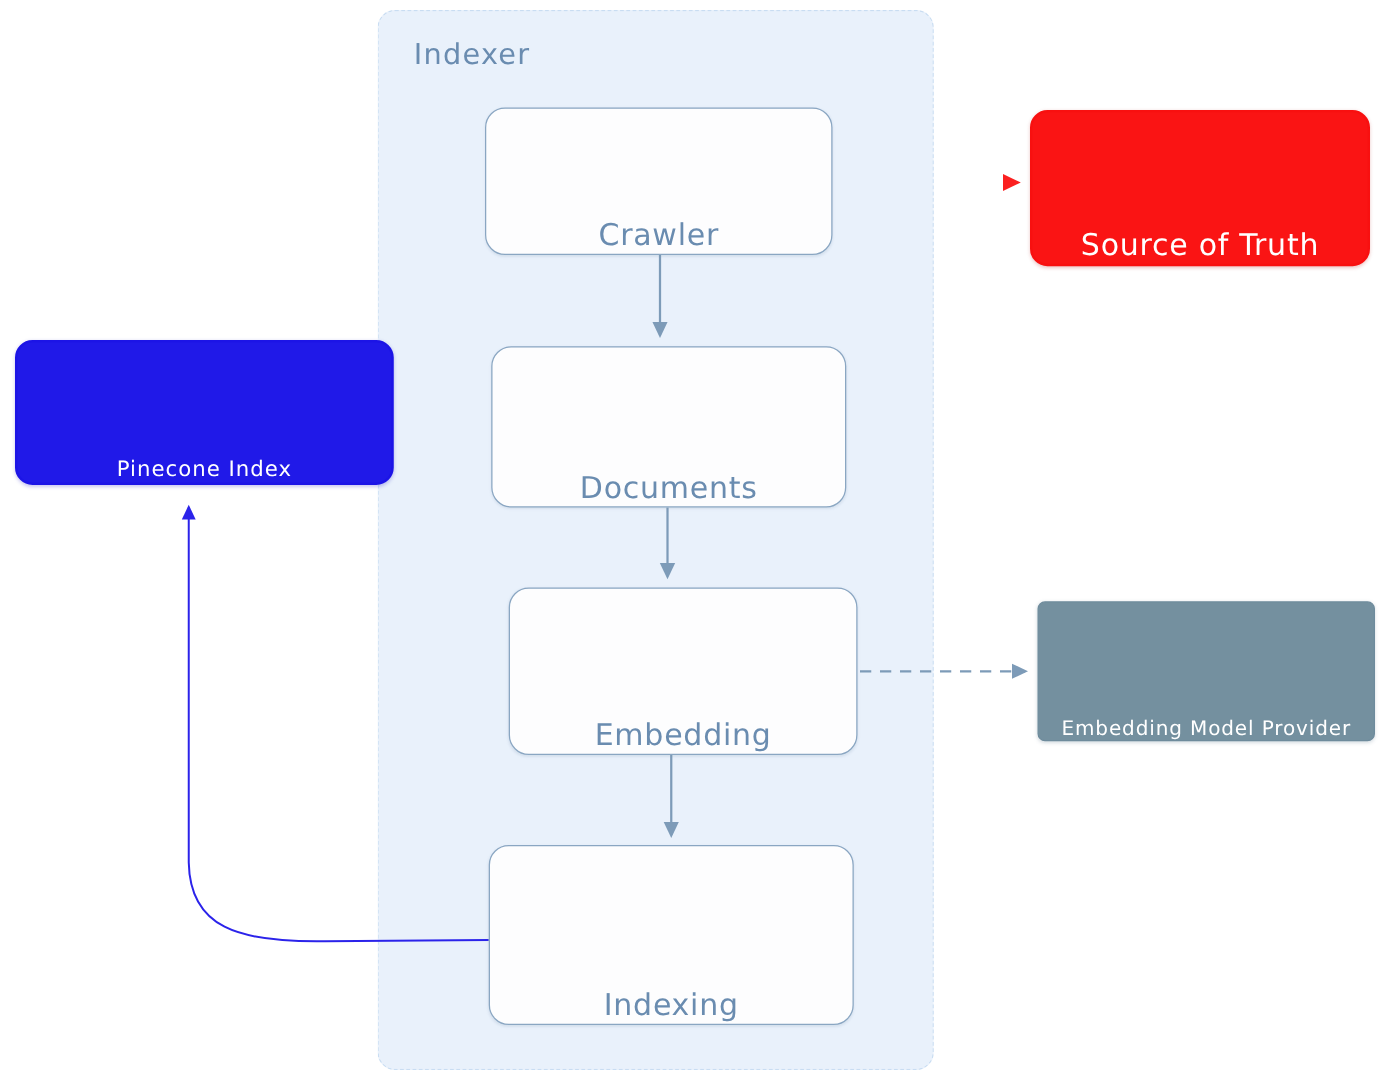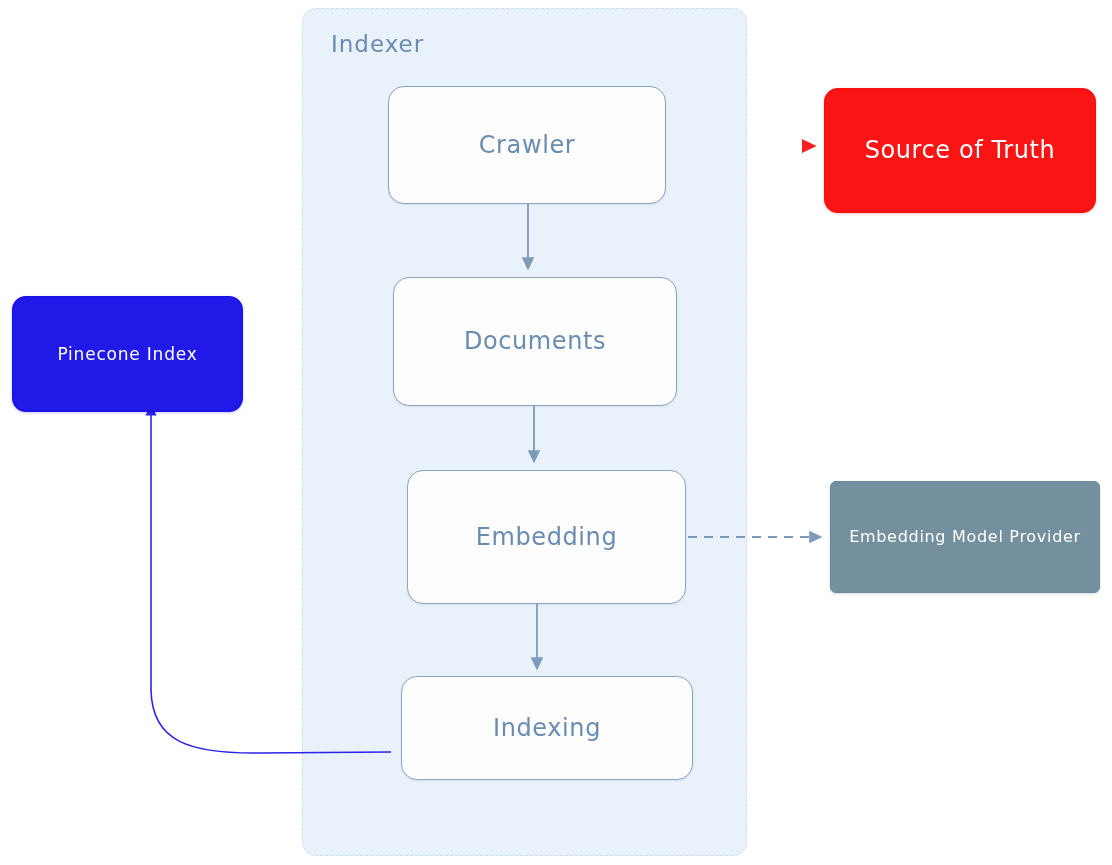--- a/index.html
+++ b/index.html
@@ -46,21 +46,21 @@
     font-size: 23px;
     letter-spacing: 1px;
     color: #6a8cb0;
   }
 
   
   .node {
     position: absolute;
     box-sizing: border-box;
     display: flex;
-    align-items: center;
+    align-items: flex-end;
     justify-content: center;
     text-align: center;
     border-radius: 16px;
   }
   .node-label {
     font-family: "DejaVu Sans", sans-serif;
     letter-spacing: 0.6px;
     line-height: 1.2;
     padding: 0 10px;
   }
@@ -159,29 +159,29 @@
   </div>
 
   <div class="node process" style="left:393px; top:277px; width:284px; height:129px;">
     <span class="node-label">Documents</span>
   </div>
 
   <div class="node process" style="left:392px; top:470px; width:279px; height:134px;margin-left:15px;">
     <span class="node-label">Embedding</span>
   </div>
 
-  <div class="node process" style="left:401px; top:676px; width:292px; height:104px;">
+  <div class="node process" style="left:391px; top:676px; width:292px; height:144px;">
     <span class="node-label">Indexing</span>
   </div>
 
   <div class="node source" style="left:824px; top:88px; width:272px; height:125px;">
     <span class="node-label">Source of Truth</span>
   </div>
 
-  <div class="node pinecone" style="left:12px; top:296px; width:231px; height:116px;">
+  <div class="node pinecone" style="left:12px; top:272px; width:303px; height:116px;">
     <span class="node-label">Pinecone Index</span>
   </div>
 
   <div class="node provider" style="left:830px; top:481px; width:270px; height:112px;">
     <span class="node-label">Embedding Model Provider</span>
   </div>
 
 </div>
 
 </body></html>

